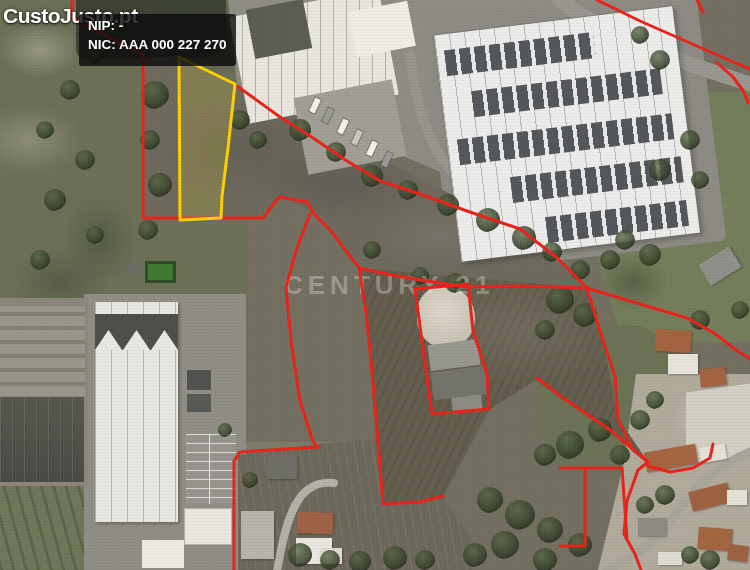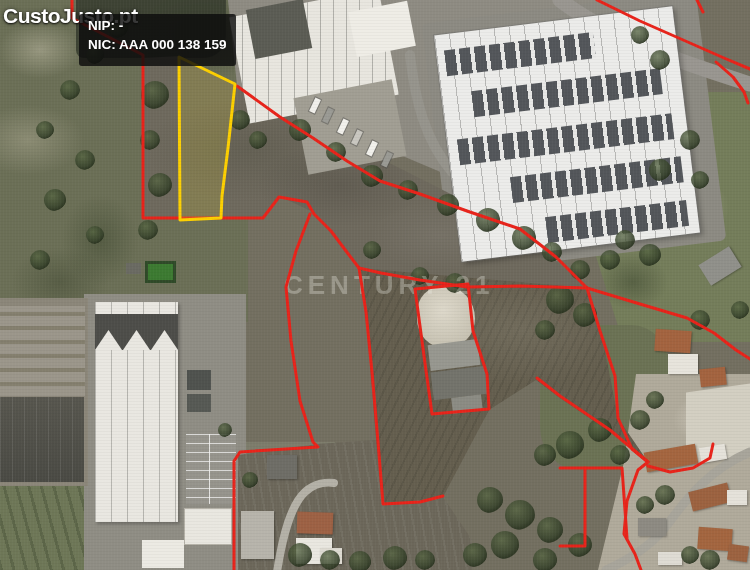--- a/index.html
+++ b/index.html
@@ -329,16 +329,16 @@
       <polyline points="537,378 560,396 610,430 648,462" stroke="#e8231a" stroke-width="3" fill="none" stroke-linejoin="round" stroke-linecap="round"></polyline>
       <polyline points="648,466 670,472 693,468 710,458 713,444" stroke="#e8231a" stroke-width="3" fill="none" stroke-linejoin="round" stroke-linecap="round"></polyline>
       <polygon points="179,57 235,84 228,148 222,196 221,218 180,220" stroke="#fdd000" stroke-width="3" fill="rgba(205,190,50,0.22)" stroke-linejoin="round"></polygon>
     </svg>
 
   <div class="grain"></div>
 
   <div class="wm-logo">CustoJusto.pt</div>
   <div class="label-box">
     <span>NIP: -</span>
-    <span>NIC: AAA 000 138 159</span>
+    <span>NIC: AAA 000 227 270</span>
   </div>
 
 </div>
 
 </body></html>

